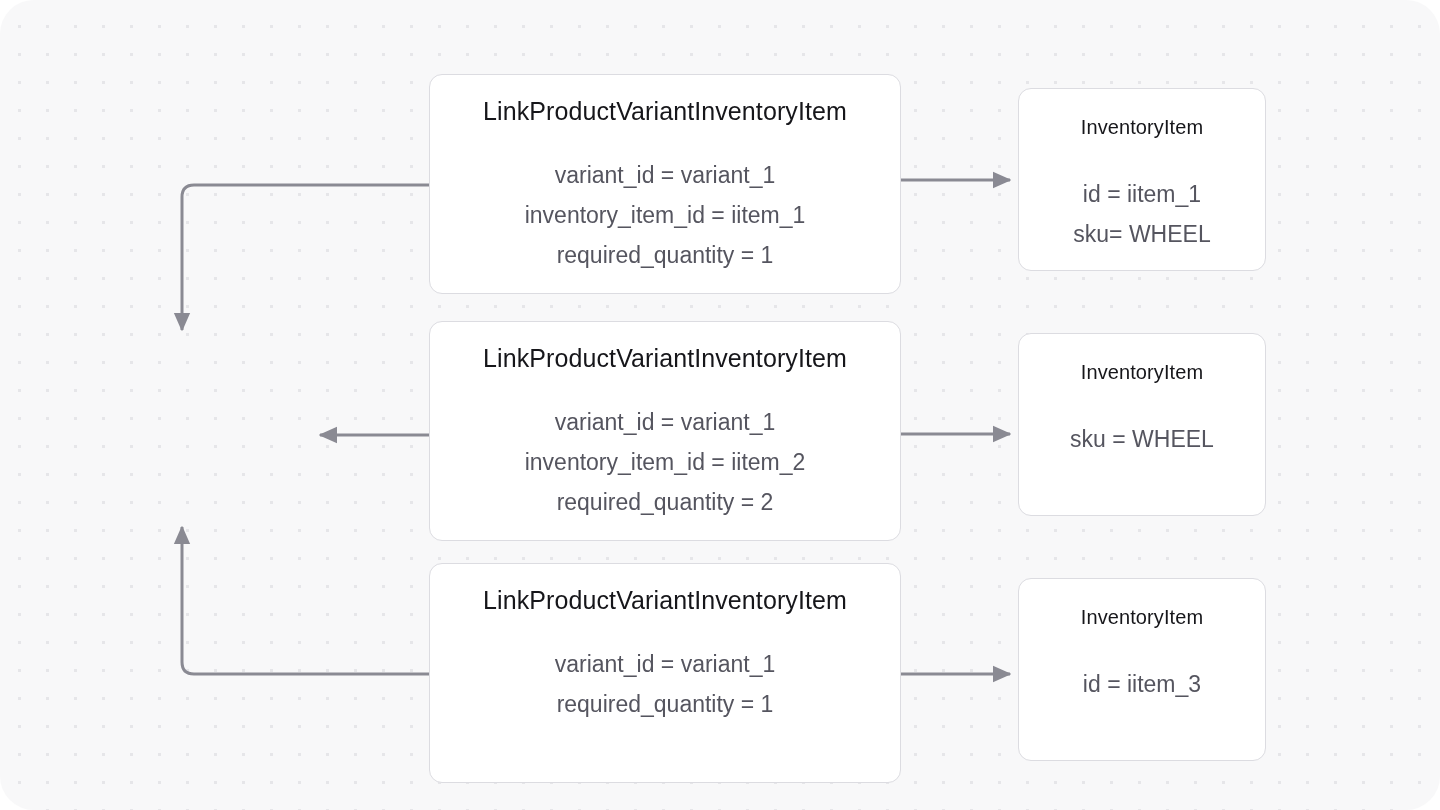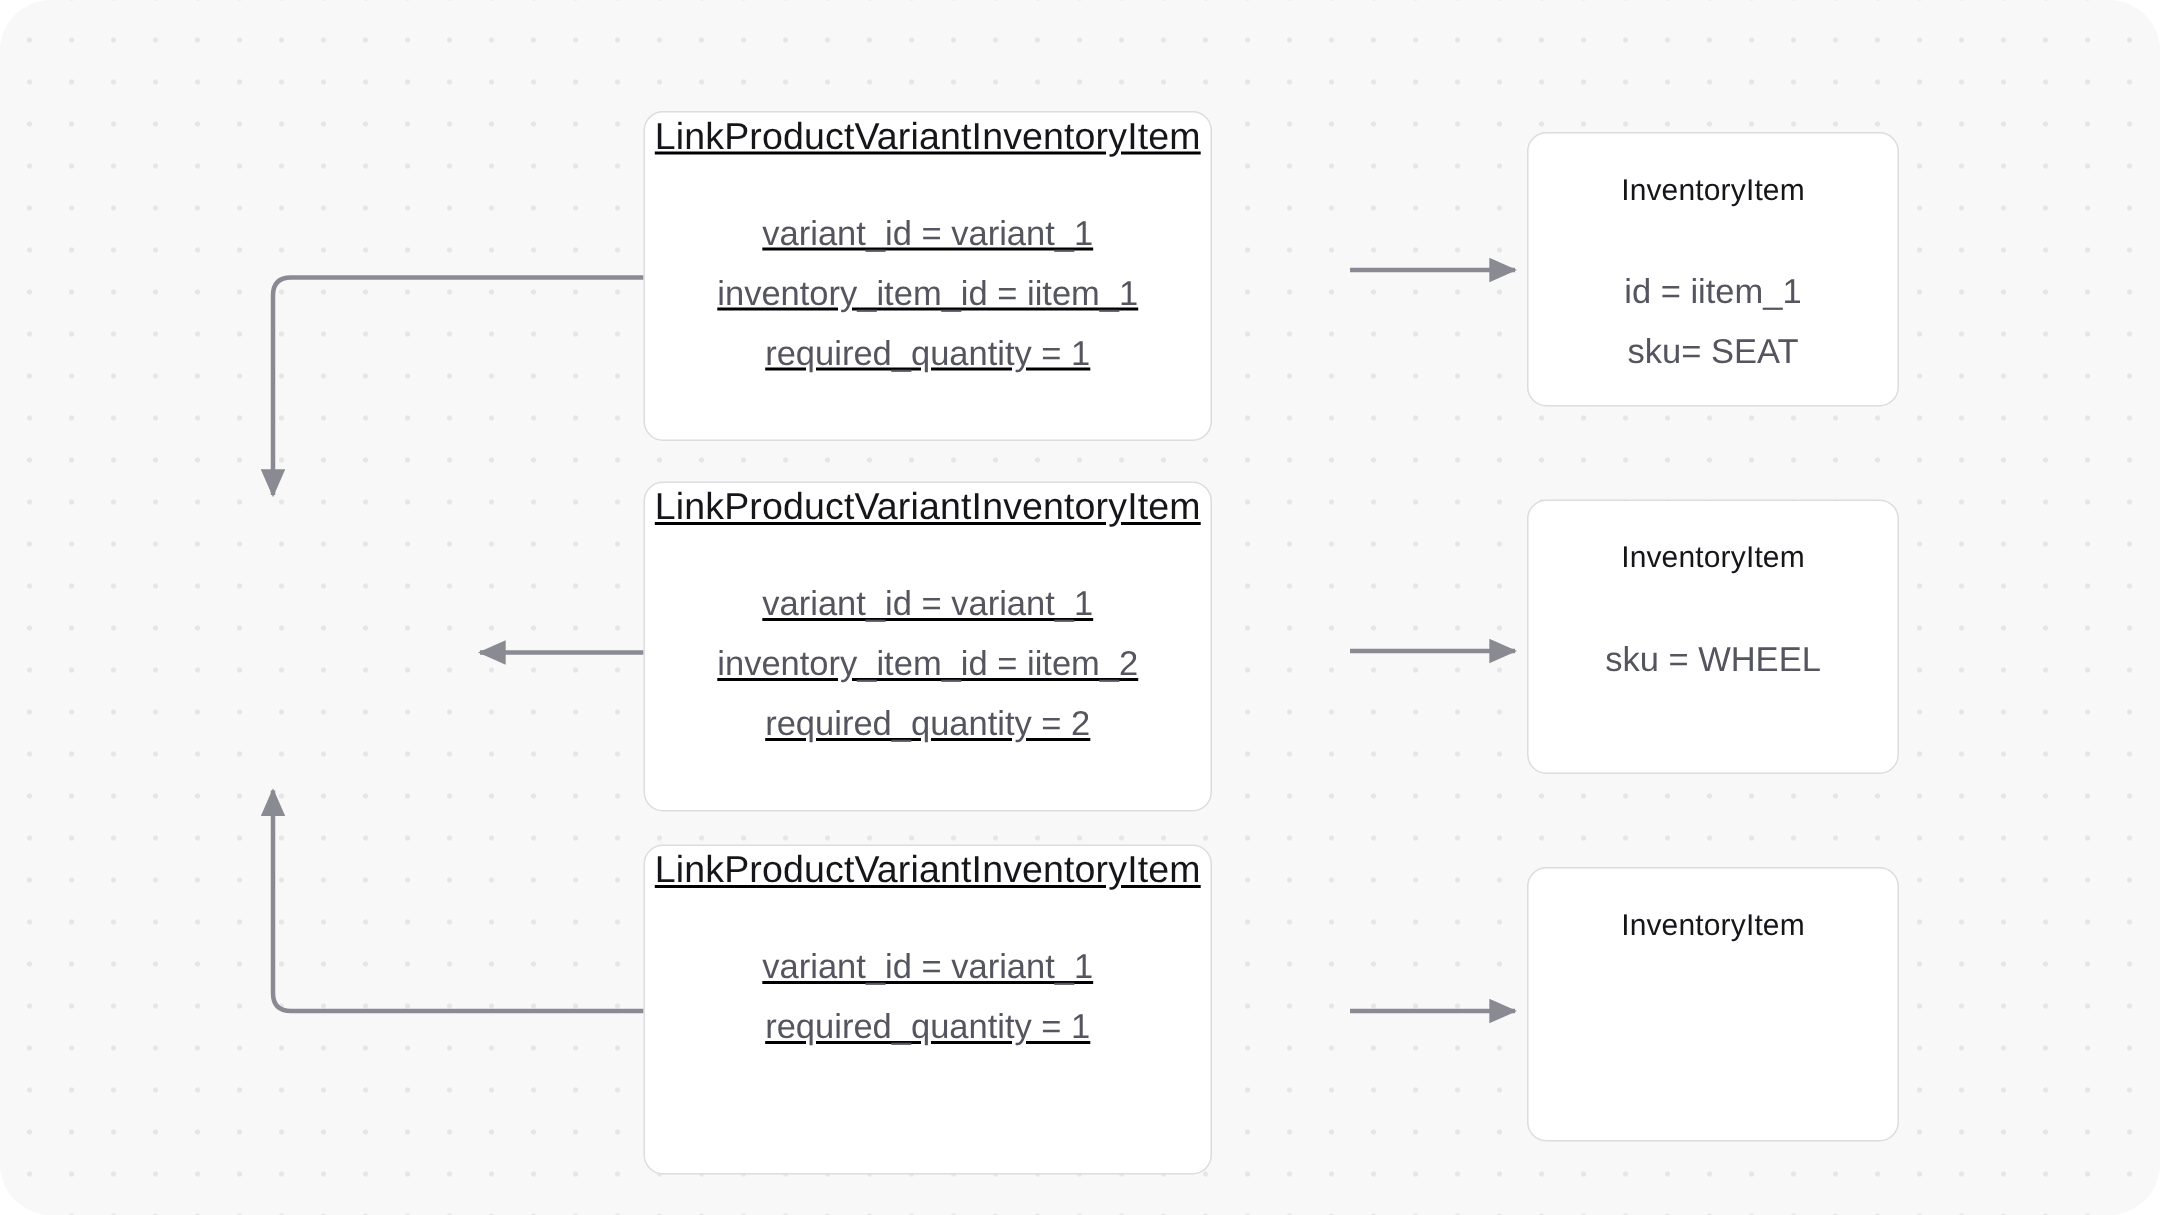--- a/index.html
+++ b/index.html
@@ -79,23 +79,23 @@
   }
   .node.entity .node-attrs {
     margin-top: 32px;
     font-size: 23px;
     line-height: 40px;
     text-align: center;
   }
 
   
   .node.link {
-    width: 379px;
+    width: 472px;
     height: 220px;
-    text-decoration: underline;
+    padding-top: 20px;
   }
   .node.link .node-title {
     font-size: 25px;
     line-height: 32px;
   }
   .node.link .node-attrs {
     margin-top: 28px;
     font-size: 23px;
     line-height: 40px;
   }
@@ -158,30 +158,31 @@
     <div class="node-attrs">
       <div>variant_id = variant_1</div>
       <div>required_quantity = 1</div>
     </div>
   </div>
 
   <div class="node entity" id="node-item-1">
     <div class="node-title">InventoryItem</div>
     <div class="node-attrs">
       <div>id = iitem_1</div>
-      <div>sku= SEAT</div>
+      <div>sku= WHEEL</div>
     </div>
   </div>
 
   <div class="node entity" id="node-item-2">
     <div class="node-title">InventoryItem</div>
     <div class="node-attrs">
       <div>sku = WHEEL</div>
     </div>
   </div>
 
   <div class="node entity" id="node-item-3">
     <div class="node-title">InventoryItem</div>
     <div class="node-attrs">
+      <div>id = iitem_3</div>
     </div>
   </div>
 
 </div>
 
 </body></html>

